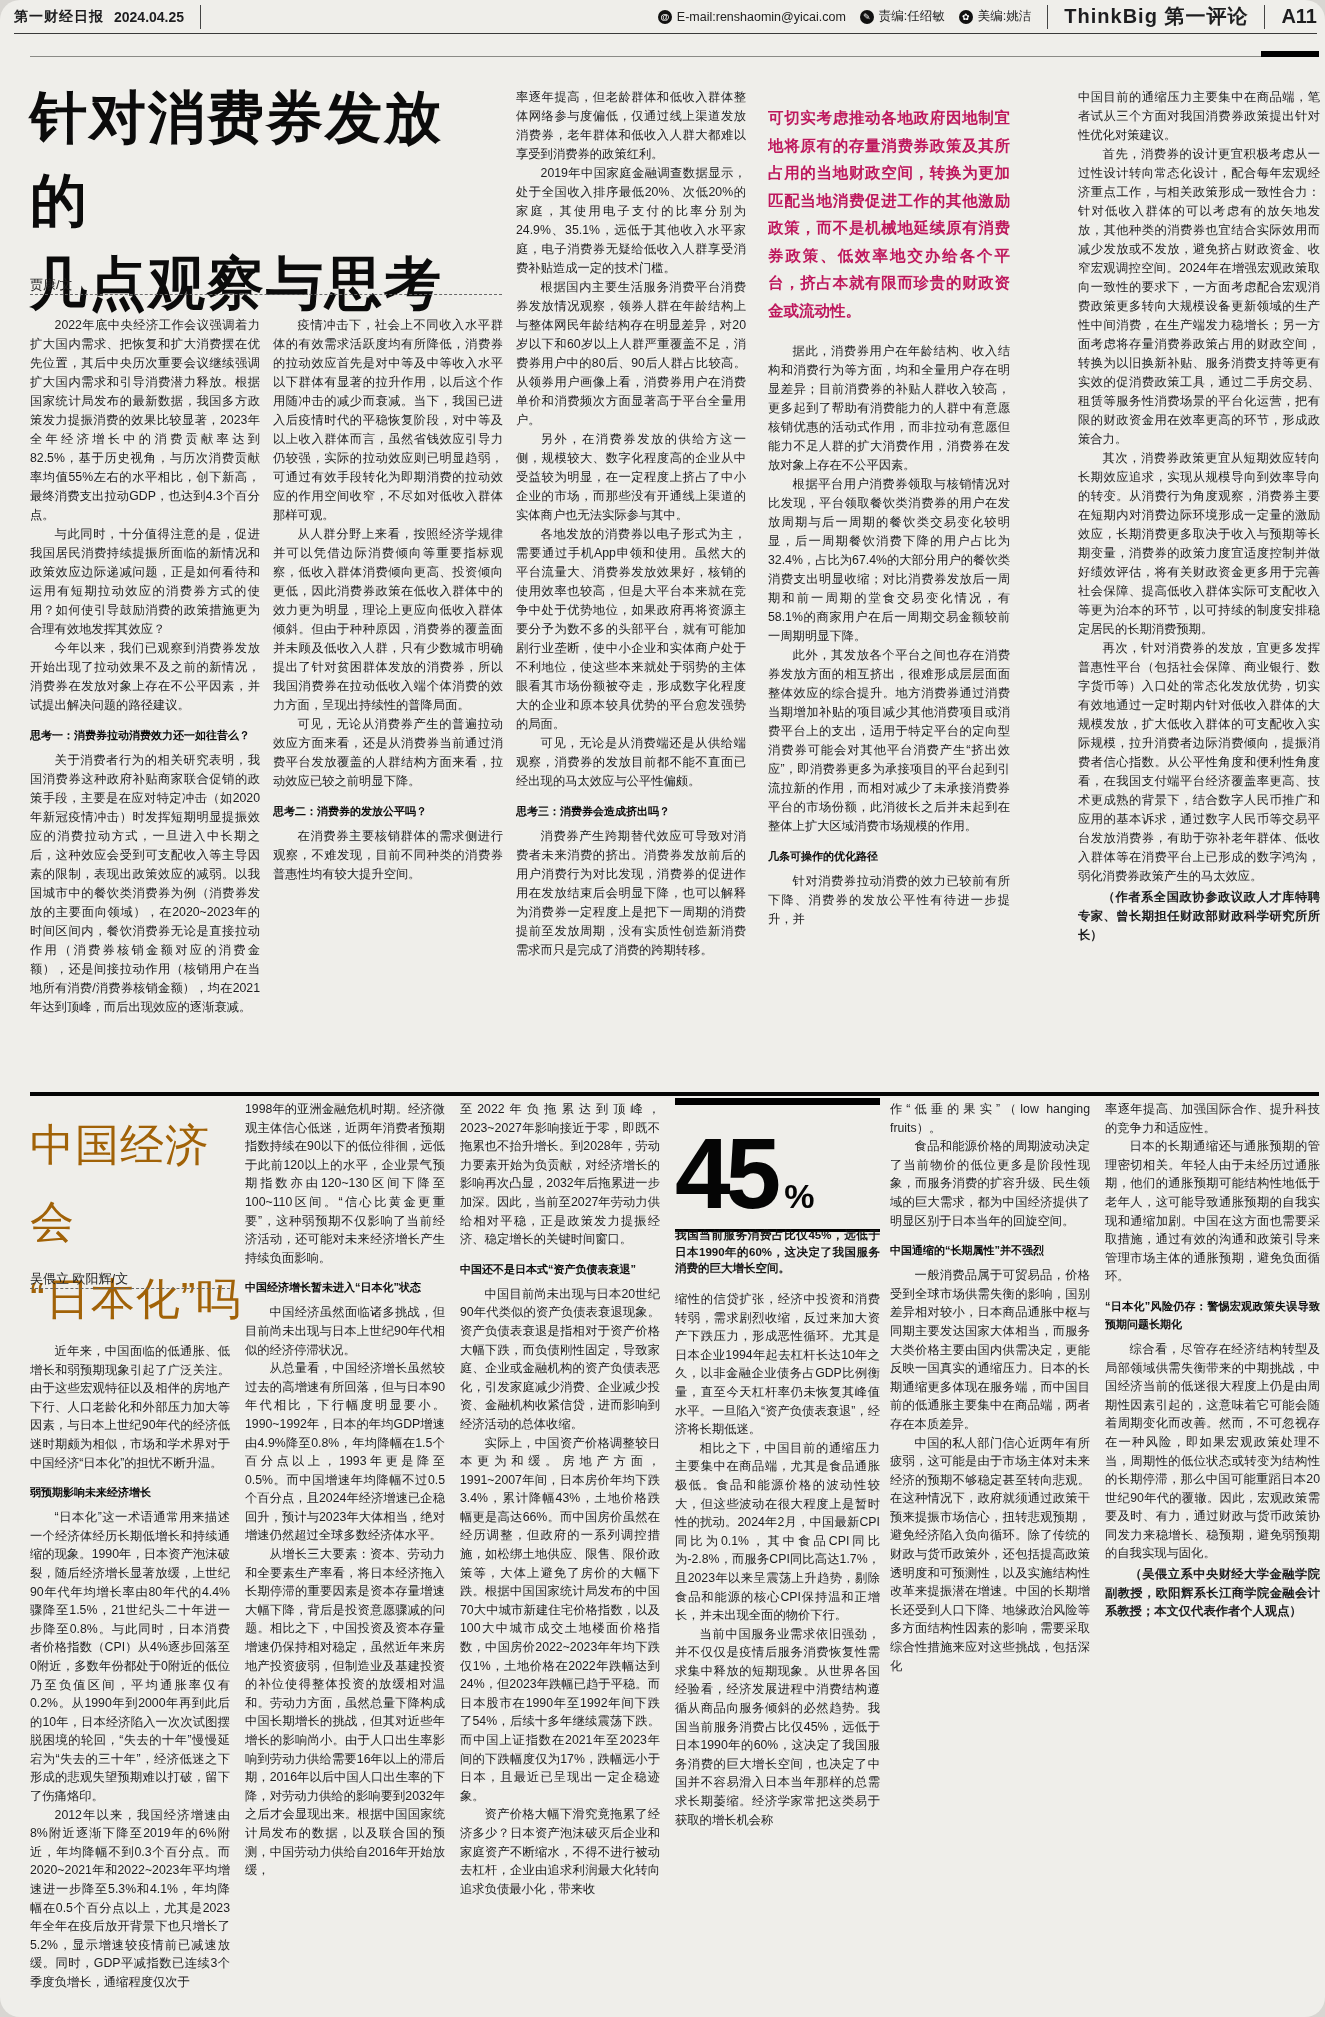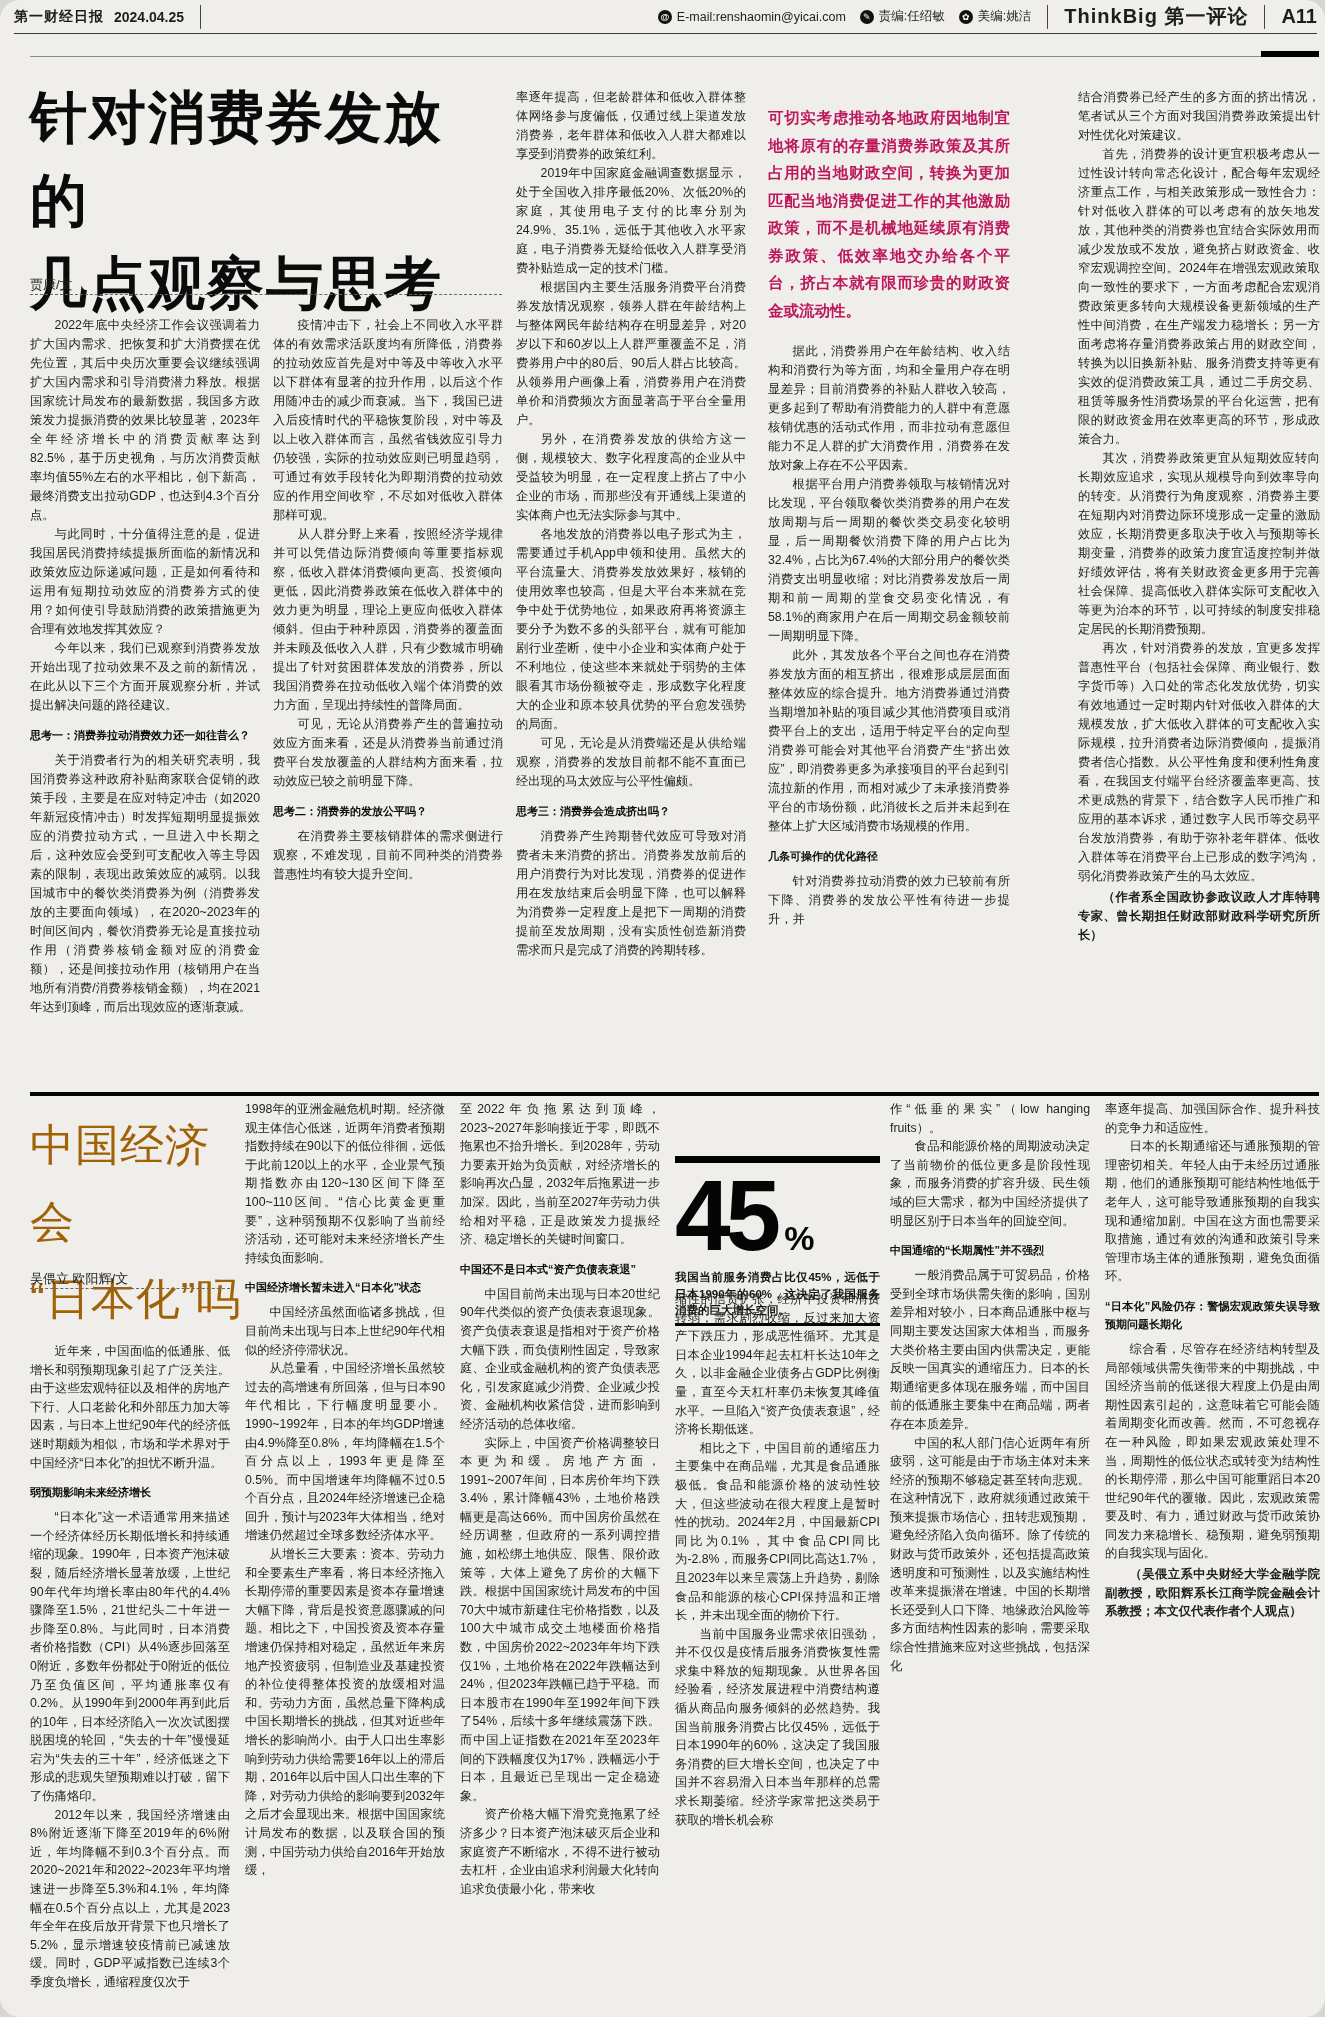--- a/index.html
+++ b/index.html
@@ -34,22 +34,22 @@
   .b-pq{font-weight:900;font-size:15.5px;line-height:27.5px;margin:16px 0 18px;color:#be185d;
         text-underline-offset:6px;text-decoration-thickness:1.3px;}
   .b-note{font-weight:900;text-indent:2em;margin:2px 0 0;}
   
   .section-divider{position:absolute;left:30px;right:6px;top:1092px;height:4px;background:#050505;}
   
   .headline2{position:absolute;left:30px;top:1106px;width:215px;margin:0;
              font-size:44px;line-height:77px;font-weight:400;letter-spacing:1px;color:#a16207;}
   .byline2{left:30px;top:1270px;width:200px;}
   
-  .statbox{position:absolute;left:675px;top:1156px;width:205px;height:170px;
-           border-top:7px solid #000;border-bottom:3px solid #000;box-sizing:border-box;padding-top:2px;}
+  .statbox{position:absolute;left:675px;top:1098px;width:205px;height:134px;
+           border-top:7px solid #000;border-bottom:3px solid #000;box-sizing:border-box;padding-top:18px;}
   .stat-line{display:flex;align-items:baseline;}
   .stat-value{font-size:100px;line-height:100px;font-weight:900;letter-spacing:-5px;color:#050505;}
   .stat-unit{font-size:34px;font-weight:900;margin-left:8px;color:#050505;}
   .stat-caption{font-size:11.5px;font-weight:bold;line-height:16.5px;margin-top:4px;text-align:justify;color:#151515;}
 </style>
 </head>
 <body>
 
 <div class="page">
 
@@ -76,21 +76,21 @@
     <h1 class="headline1">
       <span>针对消费券发放的</span><br>
       <span>几点观察与思考</span>
     </h1>
     <div class="byline-row byline1">
       <span>贾康/文</span>
     </div>
     <div class="col a1c" style="left:30px;top:316px;width:230px;height:770px">
         <div class="b-p">2022年底中央经济工作会议强调着力扩大国内需求、把恢复和扩大消费摆在优先位置，其后中央历次重要会议继续强调扩大国内需求和引导消费潜力释放。根据国家统计局发布的最新数据，我国多方政策发力提振消费的效果比较显著，2023年全年经济增长中的消费贡献率达到82.5%，基于历史视角，与历次消费贡献率均值55%左右的水平相比，创下新高，最终消费支出拉动GDP，也达到4.3个百分点。</div>
         <div class="b-p">与此同时，十分值得注意的是，促进我国居民消费持续提振所面临的新情况和政策效应边际递减问题，正是如何看待和运用有短期拉动效应的消费券方式的使用？如何使引导鼓励消费的政策措施更为合理有效地发挥其效应？</div>
-        <div class="b-p">今年以来，我们已观察到消费券发放开始出现了拉动效果不及之前的新情况，在此从以下三个方面开展观察分析，并试提出解决问题的路径建议。</div>
+        <div class="b-p">今年以来，我们已观察到消费券发放开始出现了拉动效果不及之前的新情况，消费券在发放对象上存在不公平因素，并试提出解决问题的路径建议。</div>
         <div class="b-h">思考一：消费券拉动消费效力还一如往昔么？</div>
         <div class="b-p">关于消费者行为的相关研究表明，我国消费券这种政府补贴商家联合促销的政策手段，主要是在应对特定冲击（如2020年新冠疫情冲击）时发挥短期明显提振效应的消费拉动方式，一旦进入中长期之后，这种效应会受到可支配收入等主导因素的限制，表现出政策效应的减弱。以我国城市中的餐饮类消费券为例（消费券发放的主要面向领域），在2020~2023年的时间区间内，餐饮消费券无论是直接拉动作用（消费券核销金额对应的消费金额），还是间接拉动作用（核销用户在当地所有消费/消费券核销金额），均在2021年达到顶峰，而后出现效应的逐渐衰减。</div>
       </div>
     <div class="col a1c" style="left:273px;top:316px;width:230px;height:770px">
         <div class="b-p">疫情冲击下，社会上不同收入水平群体的有效需求活跃度均有所降低，消费券的拉动效应首先是对中等及中等收入水平以下群体有显著的拉升作用，以后这个作用随冲击的减少而衰减。当下，我国已进入后疫情时代的平稳恢复阶段，对中等及以上收入群体而言，虽然省钱效应引导力仍较强，实际的拉动效应则已明显趋弱，可通过有效手段转化为即期消费的拉动效应的作用空间收窄，不尽如对低收入群体那样可观。</div>
         <div class="b-p">从人群分野上来看，按照经济学规律并可以凭借边际消费倾向等重要指标观察，低收入群体消费倾向更高、投资倾向更低，因此消费券政策在低收入群体中的效力更为明显，理论上更应向低收入群体倾斜。但由于种种原因，消费券的覆盖面并未顾及低收入人群，只有少数城市明确提出了针对贫困群体发放的消费券，所以我国消费券在拉动低收入端个体消费的效力方面，呈现出持续性的普降局面。</div>
         <div class="b-p">可见，无论从消费券产生的普遍拉动效应方面来看，还是从消费券当前通过消费平台发放覆盖的人群结构方面来看，拉动效应已较之前明显下降。</div>
         <div class="b-h">思考二：消费券的发放公平吗？</div>
         <div class="b-p">在消费券主要核销群体的需求侧进行观察，不难发现，目前不同种类的消费券普惠性均有较大提升空间。</div>
       </div>
@@ -106,21 +106,21 @@
       </div>
     <div class="col a1c" style="left:768px;top:88px;width:242px;height:998px">
         <div class="b-pq">可切实考虑推动各地政府因地制宜地将原有的存量消费券政策及其所占用的当地财政空间，转换为更加匹配当地消费促进工作的其他激励政策，而不是机械地延续原有消费券政策、低效率地交办给各个平台，挤占本就有限而珍贵的财政资金或流动性。</div>
         <div class="b-p">据此，消费券用户在年龄结构、收入结构和消费行为等方面，均和全量用户存在明显差异；目前消费券的补贴人群收入较高，更多起到了帮助有消费能力的人群中有意愿核销优惠的活动式作用，而非拉动有意愿但能力不足人群的扩大消费作用，消费券在发放对象上存在不公平因素。</div>
         <div class="b-p">根据平台用户消费券领取与核销情况对比发现，平台领取餐饮类消费券的用户在发放周期与后一周期的餐饮类交易变化较明显，后一周期餐饮消费下降的用户占比为32.4%，占比为67.4%的大部分用户的餐饮类消费支出明显收缩；对比消费券发放后一周期和前一周期的堂食交易变化情况，有58.1%的商家用户在后一周期交易金额较前一周期明显下降。</div>
         <div class="b-p">此外，其发放各个平台之间也存在消费券发放方面的相互挤出，很难形成层层面面整体效应的综合提升。地方消费券通过消费当期增加补贴的项目减少其他消费项目或消费平台上的支出，适用于特定平台的定向型消费券可能会对其他平台消费产生“挤出效应”，即消费券更多为承接项目的平台起到引流拉新的作用，而相对减少了未承接消费券平台的市场份额，此消彼长之后并未起到在整体上扩大区域消费市场规模的作用。</div>
         <div class="b-h">几条可操作的优化路径</div>
         <div class="b-p">针对消费券拉动消费的效力已较前有所下降、消费券的发放公平性有待进一步提升，并</div>
       </div>
     <div class="col a1c" style="left:1078px;top:88px;width:242px;height:998px">
-        <div class="b-pc">结合消费券已经产生的多方面的挤出情况，笔者试从三个方面对我国消费券政策提出针对性优化对策建议。</div>
+        <div class="b-pc">中国目前的通缩压力主要集中在商品端，笔者试从三个方面对我国消费券政策提出针对性优化对策建议。</div>
         <div class="b-p">首先，消费券的设计更宜积极考虑从一过性设计转向常态化设计，配合每年宏观经济重点工作，与相关政策形成一致性合力：针对低收入群体的可以考虑有的放矢地发放，其他种类的消费券也宜结合实际效用而减少发放或不发放，避免挤占财政资金、收窄宏观调控空间。2024年在增强宏观政策取向一致性的要求下，一方面考虑配合宏观消费政策更多转向大规模设备更新领域的生产性中间消费，在生产端发力稳增长；另一方面考虑将存量消费券政策占用的财政空间，转换为以旧换新补贴、服务消费支持等更有实效的促消费政策工具，通过二手房交易、租赁等服务性消费场景的平台化运营，把有限的财政资金用在效率更高的环节，形成政策合力。</div>
         <div class="b-p">其次，消费券政策更宜从短期效应转向长期效应追求，实现从规模导向到效率导向的转变。从消费行为角度观察，消费券主要在短期内对消费边际环境形成一定量的激励效应，长期消费更多取决于收入与预期等长期变量，消费券的政策力度宜适度控制并做好绩效评估，将有关财政资金更多用于完善社会保障、提高低收入群体实际可支配收入等更为治本的环节，以可持续的制度安排稳定居民的长期消费预期。</div>
         <div class="b-p">再次，针对消费券的发放，宜更多发挥普惠性平台（包括社会保障、商业银行、数字货币等）入口处的常态化发放优势，切实有效地通过一定时期内针对低收入群体的大规模发放，扩大低收入群体的可支配收入实际规模，拉升消费者边际消费倾向，提振消费者信心指数。从公平性角度和便利性角度看，在我国支付端平台经济覆盖率更高、技术更成熟的背景下，结合数字人民币推广和应用的基本诉求，通过数字人民币等交易平台发放消费券，有助于弥补老年群体、低收入群体等在消费平台上已形成的数字鸿沟，弱化消费券政策产生的马太效应。</div>
         <div class="b-note">（作者系全国政协参政议政人才库特聘专家、曾长期担任财政部财政科学研究所所长）</div>
       </div>
   </section>
 
   <div class="section-divider"></div>
 
   <section>

